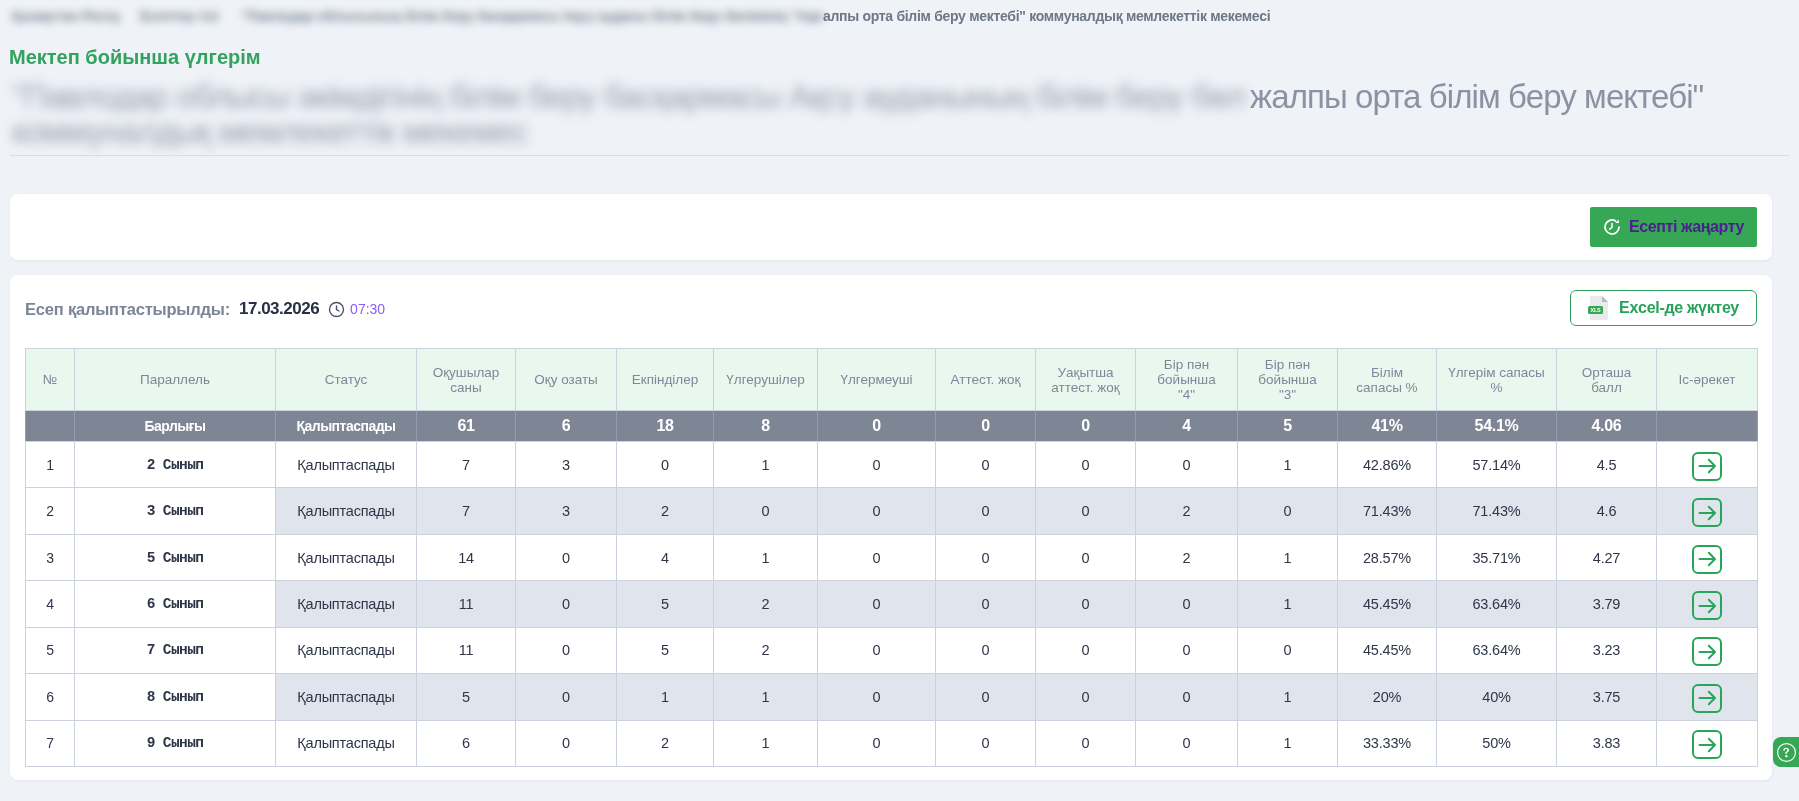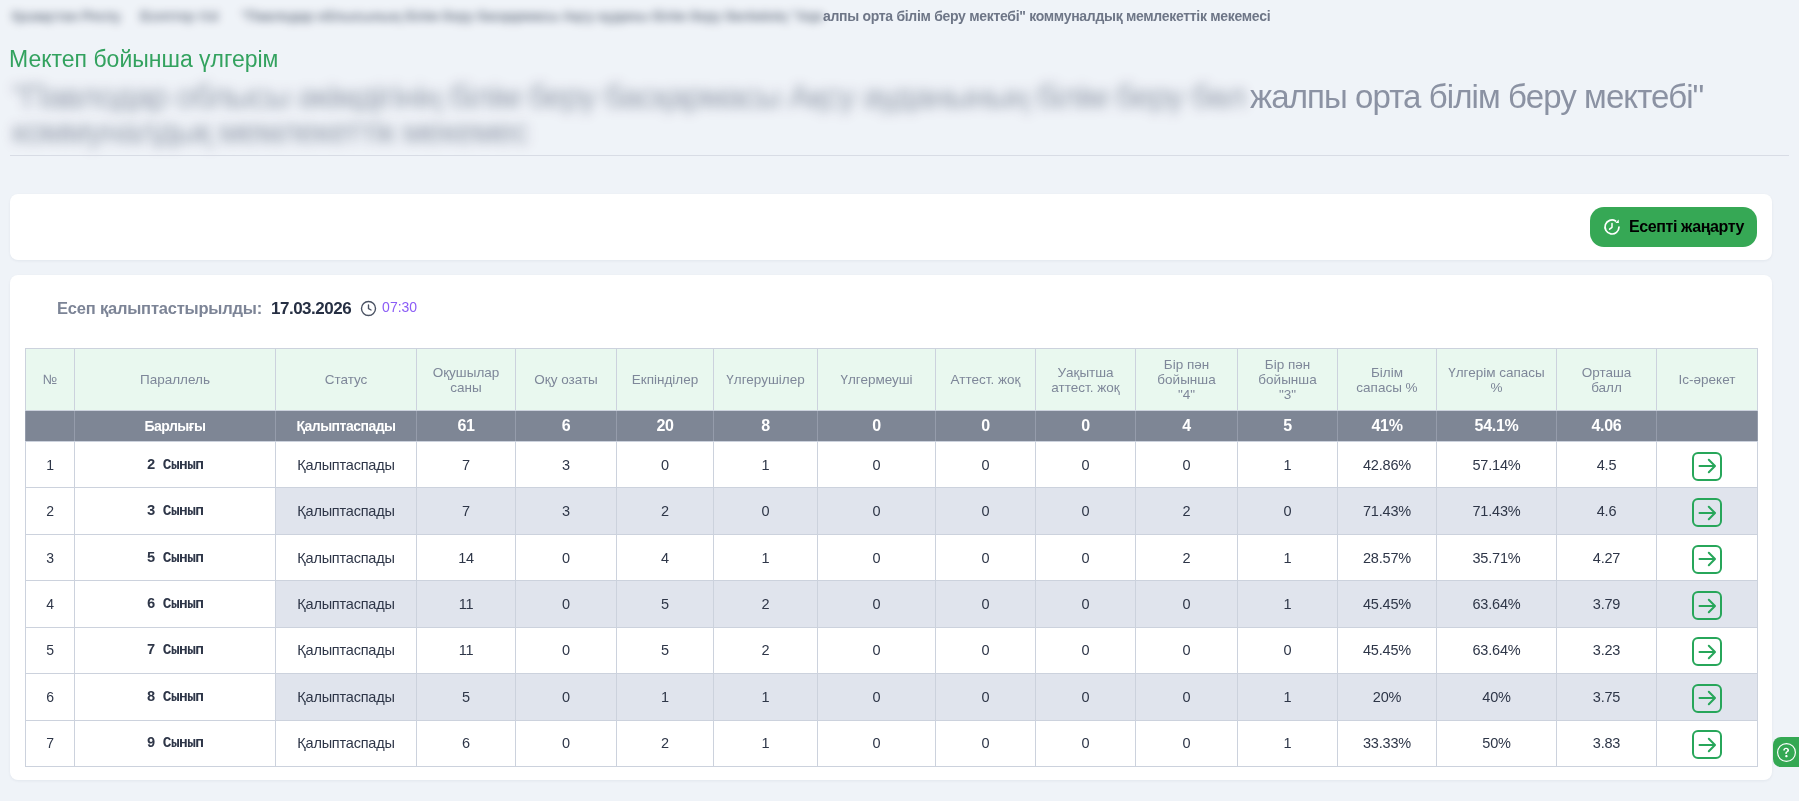--- a/index.html
+++ b/index.html
@@ -2,30 +2,30 @@
 <html lang="kk"><head>
 <meta charset="utf-8">
 <title>Мектеп бойынша үлгерім</title>
 <style>
 *{box-sizing:border-box;margin:0;padding:0;}
 html,body{width:1799px;height:801px;overflow:hidden;}
 body{background:#eff3f8;font-family:"Liberation Sans",sans-serif;position:relative;color:#2e3648;}
 .bb{display:inline-block;white-space:nowrap;overflow:hidden;vertical-align:bottom;filter:blur(6px);opacity:.9;}
 .crumbs .bb{filter:blur(4.5px);opacity:.9;}
 .crumbs{position:absolute;left:12px;top:8px;font-size:14px;font-weight:bold;color:#6e7687;white-space:nowrap;letter-spacing:-0.3px;}
-.pagetitle{position:absolute;left:9px;top:46px;font-size:23px;color:#33a25f;font-weight:normal;letter-spacing:0px;}
+.pagetitle{position:absolute;left:9px;top:46px;font-size:20px;color:#33a25f;font-weight:bold;letter-spacing:0px;}
 .subtitle{position:absolute;left:12px;top:79px;font-size:33px;color:#8b92a3;line-height:35px;white-space:nowrap;letter-spacing:-0.9px;}
 .sep{position:absolute;left:10px;right:10px;top:155px;border-top:1px solid #d8dce5;}
 .card{position:absolute;background:#fff;border-radius:8px;box-shadow:0 1px 3px rgba(20,30,60,.06);}
 #card1{left:10px;top:194px;width:1762px;height:66px;}
 .select{position:absolute;left:15px;top:14px;width:186px;height:36px;border:1px solid #9eb2c9;border-radius:5px;background:#fff;display:flex;align-items:center;padding-left:9px;font-size:16px;color:#2f3b50;}
 .select svg{position:absolute;right:11px;top:11px;}
-.btn-green{position:absolute;right:15px;top:13px;width:167px;height:40px;background:#36a855;border-radius:14px;display:flex;align-items:center;justify-content:center;color:#000000;font-weight:bold;font-size:16px;letter-spacing:-0.4px;gap:8px;}
+.btn-green{position:absolute;right:15px;top:13px;width:167px;height:40px;background:#36a855;border-radius:2px;display:flex;align-items:center;justify-content:center;color:#4c1d95;font-weight:bold;font-size:16px;letter-spacing:-0.4px;gap:8px;}
 #card2{left:10px;top:275px;width:1762px;height:505px;}
-.infoline{position:absolute;left:15px;top:24px;display:flex;font-size:16.5px;margin-left:32px;}
+.infoline{position:absolute;left:15px;top:24px;display:flex;align-items:center;font-size:16.5px;}
 .infoline .lbl{color:#7c8496;font-weight:bold;letter-spacing:-0.2px;}
 .infoline .date{color:#262f43;font-weight:bold;font-size:17px;letter-spacing:-0.5px;margin-left:9px;}
 .infoline .clock{margin-left:9px;margin-top:1px;}
 .infoline .time{color:#8b5cf6;font-size:14px;margin-left:5px;}
 .btn-excel{position:absolute;right:15px;top:15px;width:187px;height:36px;background:#fff;border:1px solid #2fa35c;border-radius:6px;display:flex;align-items:center;justify-content:center;color:#27a259;font-weight:bold;font-size:16px;letter-spacing:-0.3px;gap:9px;}
 table{position:absolute;left:15px;top:73px;width:1732px;border-collapse:collapse;table-layout:fixed;}
 th,td{border:1px solid #ccd2dd;text-align:center;vertical-align:middle;padding:2px 4px;}
 thead th{background:#e9f8ef;color:#7e8799;font-weight:normal;font-size:13.5px;line-height:15px;height:62px;}
 tr.total td{background:#7e8695;color:#fff;font-weight:bold;font-size:16px;letter-spacing:-0.3px;height:31px;border-color:#959cab;border-bottom-color:#ccd2dd;}
 tr.total td:nth-child(2),tr.total td:nth-child(3){font-size:14px;letter-spacing:-0.5px;text-align:center;}
@@ -55,20 +55,26 @@
 <div class="card" id="card2">
   <div class="infoline">
       <span class="lbl">Есеп қалыптастырылды:</span>
       <span class="date">17.03.2026</span>
       <svg class="clock" width="17" height="17" viewBox="0 0 16 16" fill="none" stroke="#4a5263" stroke-width="1.3">
         <circle cx="8" cy="8" r="6.6"></circle>
         <path d="M8 4.6 V8 L10.4 9.4" stroke-linecap="round"></path>
       </svg>
       <span class="time">07:30</span>
     </div>
+  <div class="btn-excel"><svg width="22" height="26" viewBox="0 0 22 26">
+        <path d="M3 1h11l6 6v17a1 1 0 0 1-1 1H3a1 1 0 0 1-1-1V2a1 1 0 0 1 1-1z" fill="#e8eaee"></path>
+        <path d="M14 1l6 6h-6z" fill="#b6bcc6"></path>
+        <rect x="0" y="11" width="15" height="8" rx="1.5" fill="#34a853"></rect>
+        <text x="7.5" y="17" font-size="5.5" font-weight="bold" fill="#fff" text-anchor="middle" font-family="Liberation Sans">XLS</text>
+      </svg>Excel-де жүктеу</div>
   <table>
     <colgroup>
         <col style="width:49px">
         <col style="width:201px">
         <col style="width:141px">
         <col style="width:99px">
         <col style="width:101px">
         <col style="width:97px">
         <col style="width:104px">
         <col style="width:118px">
@@ -101,21 +107,21 @@
           <th>Іс-әрекет</th>
     </tr>
       </thead>
     <tbody>
       <tr class="total">
           <td></td>
           <td>Барлығы</td>
           <td>Қалыптаспады</td>
           <td>61</td>
           <td>6</td>
-          <td>20</td>
+          <td>18</td>
           <td>8</td>
           <td>0</td>
           <td>0</td>
           <td>0</td>
           <td>4</td>
           <td>5</td>
           <td>41%</td>
           <td>54.1%</td>
           <td>4.06</td>
           <td></td>

